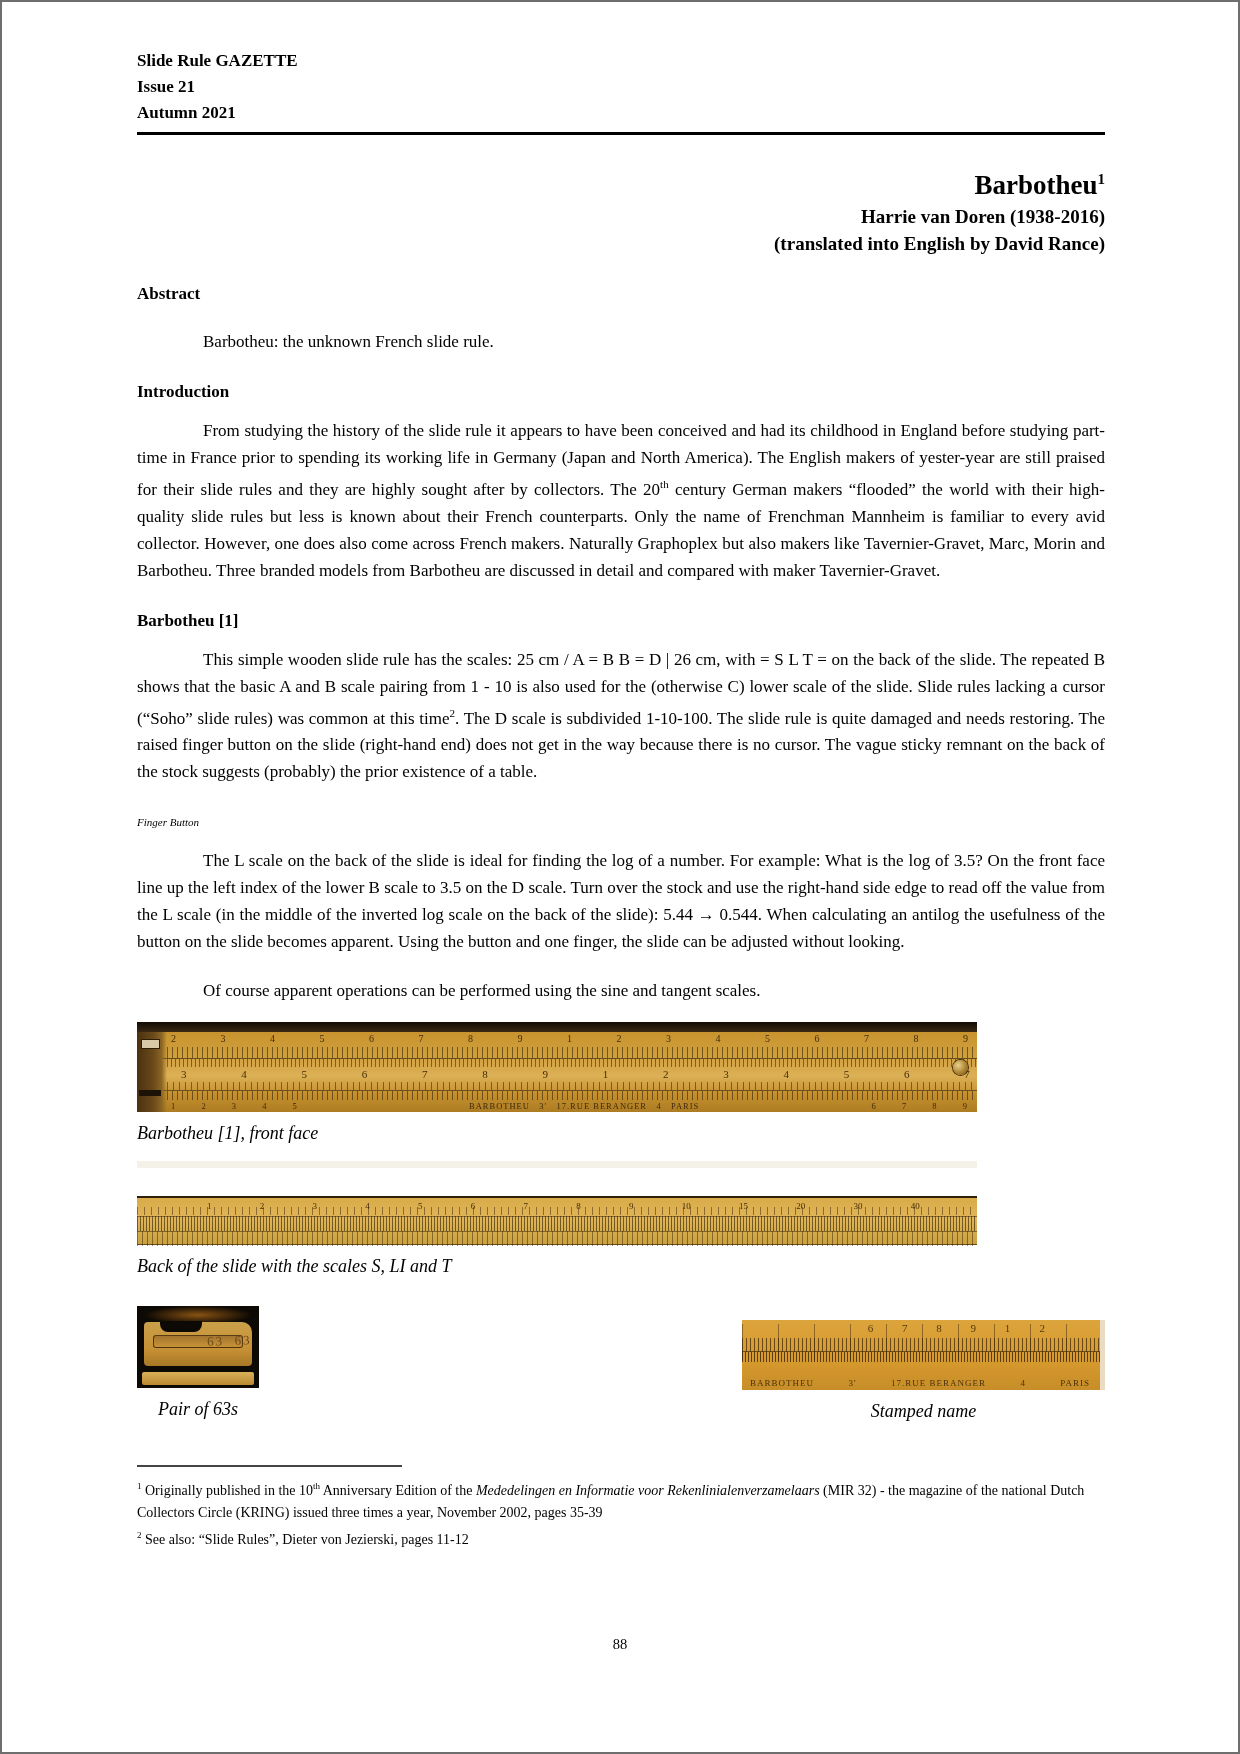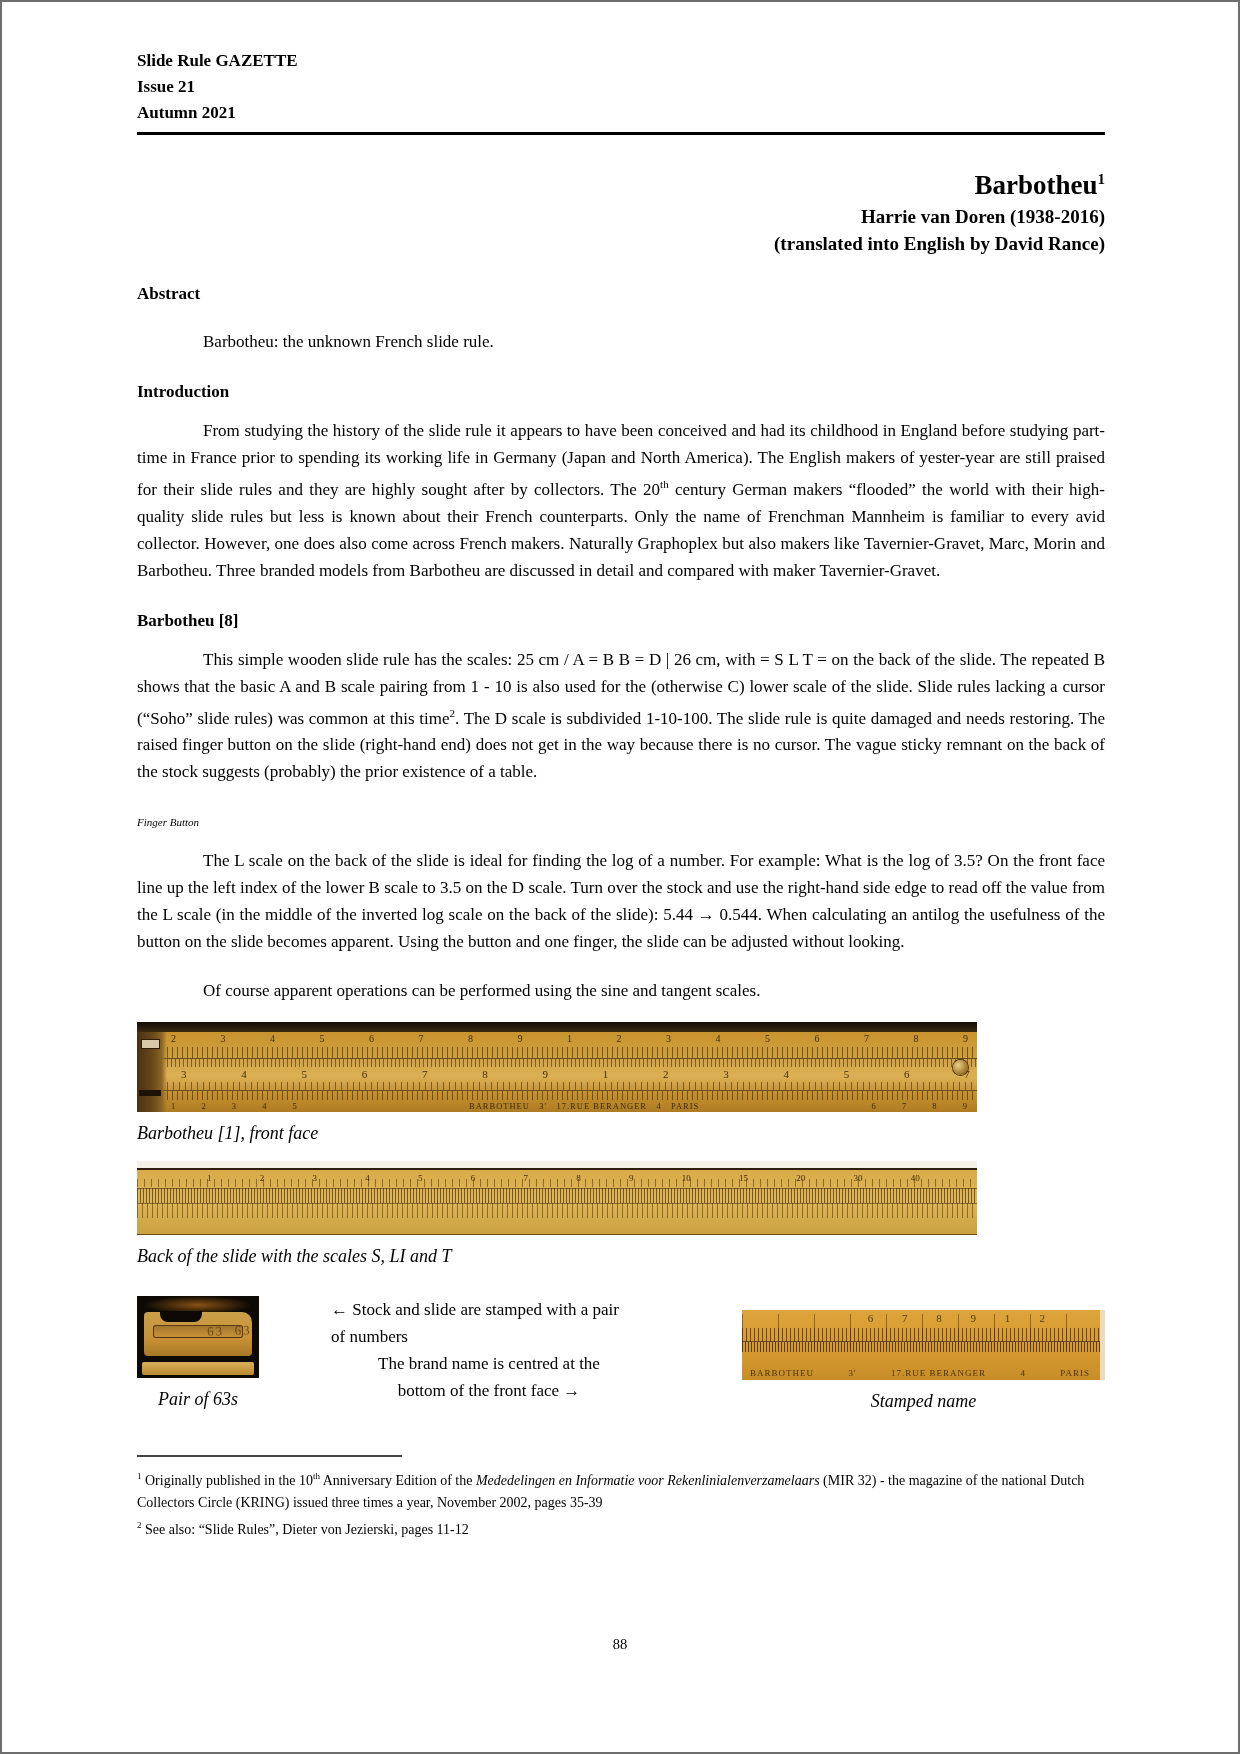--- a/index.html
+++ b/index.html
@@ -57,22 +57,22 @@
   .rf-endcap { position:absolute; left:0; top:10px; bottom:0; width:30px;
     background:linear-gradient(90deg,#4a3110 0%,#6b4a1a 55%,#8a6524 82%, rgba(138,101,36,0)); }
   .rf-endcap::before { content:""; position:absolute; left:4px; top:7px; width:17px; height:8px;
     background:#d9c9a8; border:1px solid #2c1c08; }
   .rf-endcap::after { content:""; position:absolute; left:2px; bottom:16px; width:22px; height:6px; background:#1d1206; }
   .rf-button { position:absolute; right:9px; top:38px; width:15px; height:15px; border-radius:50%;
     background:radial-gradient(circle at 35% 35%, #ecd08a, #9a701f 70%, #5f420f); box-shadow:0 0 0 1px #4a3310; }
   
   .ruler-back { width:840px; }
   .rb-white { height:7px; background:#f4f1e9; }
-  .rb-wood { position:relative; height:67px; background:linear-gradient(180deg,#d9ab49,#e0b658 45%,#caa13f);
-    border-top:2px solid #2e1f0c; border-bottom:1px solid #6b4c16; box-sizing:border-box; }
+  .rb-wood { position:relative; height:49px; background:linear-gradient(180deg,#d9ab49,#e0b658 45%,#caa13f);
+    border-top:2px solid #2e1f0c; border-bottom:1px solid #6b4c16; box-sizing:border-box;margin-top:28px; }
   .rb-band { position:absolute; left:0; right:0; }
   .rb-band.b1 { top:2px; height:15px;
     background-image:repeating-linear-gradient(90deg, rgba(60,40,10,.5) 0 1px, transparent 1px 7px);
     background-size:100% 55%; background-position:bottom; background-repeat:repeat-x; }
   .num-row.back { position:absolute; top:1px; left:0; right:0; padding-left:70px; font-size:9px; word-spacing:46px; }
   .rb-band.b2 { top:18px; height:14px; border-top:1px solid rgba(50,32,8,.5);
     background-image:repeating-linear-gradient(90deg, rgba(60,40,10,.65) 0 1px, transparent 1px 3px); }
   .rb-band.b3 { top:33px; height:14px; border-top:1px solid rgba(50,32,8,.5);
     background-image:repeating-linear-gradient(90deg, rgba(60,40,10,.5) 0 1px, transparent 1px 5px); }
   
@@ -138,21 +138,21 @@
     <div class="doc-sub">Harrie van Doren (1938-2016)</div>
     <div class="doc-sub">(translated into English by David Rance)</div>
   </div>
 
   <h3 class="h-section">Abstract</h3>
   <p class="body spaced">Barbotheu: the unknown French slide rule.</p>
 
   <h3 class="h-section">Introduction</h3>
   <p class="body"><span>From studying the history of the slide rule it appears to have been conceived and had its childhood in England before studying part-time in France prior to spending its working life in Germany (Japan and North America). The English makers of yester-year are still praised for their slide rules and they are highly sought after by collectors. The 20</span><sup class="inline">th</sup><span> century German makers “flooded” the world with their high-quality slide rules but less is known about their French counterparts. Only the name of Frenchman Mannheim is familiar to every avid collector. However, one does also come across French makers. Naturally Graphoplex but also makers like Tavernier-Gravet, Marc, Morin and Barbotheu. Three branded models from Barbotheu are discussed in detail and compared with maker Tavernier-Gravet.</span></p>
 
-  <h3 class="h-section">Barbotheu [8]</h3>
+  <h3 class="h-section">Barbotheu [1]</h3>
   <p class="body"><span>This simple wooden slide rule has the scales: 25 cm / A = B B = D | 26 cm, with = S L T = on the back of the slide. The repeated B shows that the basic A and B scale pairing from 1 - 10 is also used for the (otherwise C) lower scale of the slide. Slide rules lacking a cursor (“Soho” slide rules) was common at this time</span><sup class="inline">2</sup><span>. The D scale is subdivided 1-10-100. The slide rule is quite damaged and needs restoring. The raised finger button on the slide (right-hand end) does not get in the way because there is no cursor. The vague sticky remnant on the back of the stock suggests (probably) the prior existence of a table.</span></p>
 
   <h3 class="h-italic">Finger Button</h3>
   <p class="body">The L scale on the back of the slide is ideal for finding the log of a number. For example: What is the log of 3.5? On the front face line up the left index of the lower B scale to 3.5 on the D scale. Turn over the stock and use the right-hand side edge to read off the value from the L scale (in the middle of the inverted log scale on the back of the slide): 5.44 → 0.544. When calculating an antilog the usefulness of the button on the slide becomes apparent. Using the button and one finger, the slide can be adjusted without looking.</p>
   <p class="body spaced">Of course apparent operations can be performed using the sine and tangent scales.</p>
 
   <figure class="fig-wrap" style="margin-left:0; margin-right:0;">
     <div class="ruler-front">
       <div class="rf-top-edge"></div>
       <div class="rf-stock-upper">
@@ -193,24 +193,20 @@
     <div class="col-left">
       <div class="photo-63">
         <div class="p63-glow"></div>
         <span class="stamp-63">63  63</span>
         <div class="wood-63"></div>
         <div class="p63-base"></div>
       </div>
       <div class="caption">Pair of 63s</div>
     </div>
 
-    <div class="col-mid">
-      <p class="note-left">← Stock and slide are stamped with a pair of numbers</p>
-      <p class="note-right">The brand name is centred at the bottom of the front face  →</p>
-    </div>
 
     <div class="col-right">
       <div class="photo-stamp">
         <div class="ps-grid"></div>
         <div class="ps-numrow">
           <span class="left-nums">6 7 8 9 1</span>
           <span class="right-num">2</span>
         </div>
         <div class="ps-ticks1"></div>
         <div class="ps-ticks2"></div>

